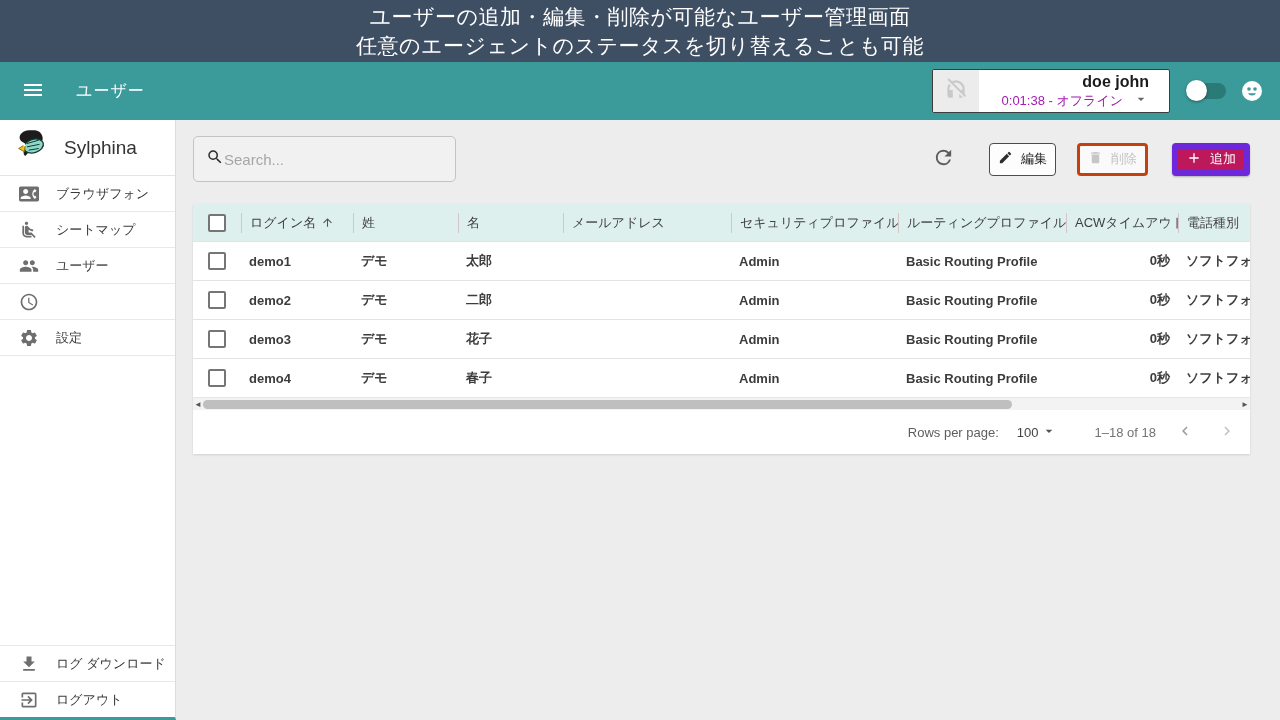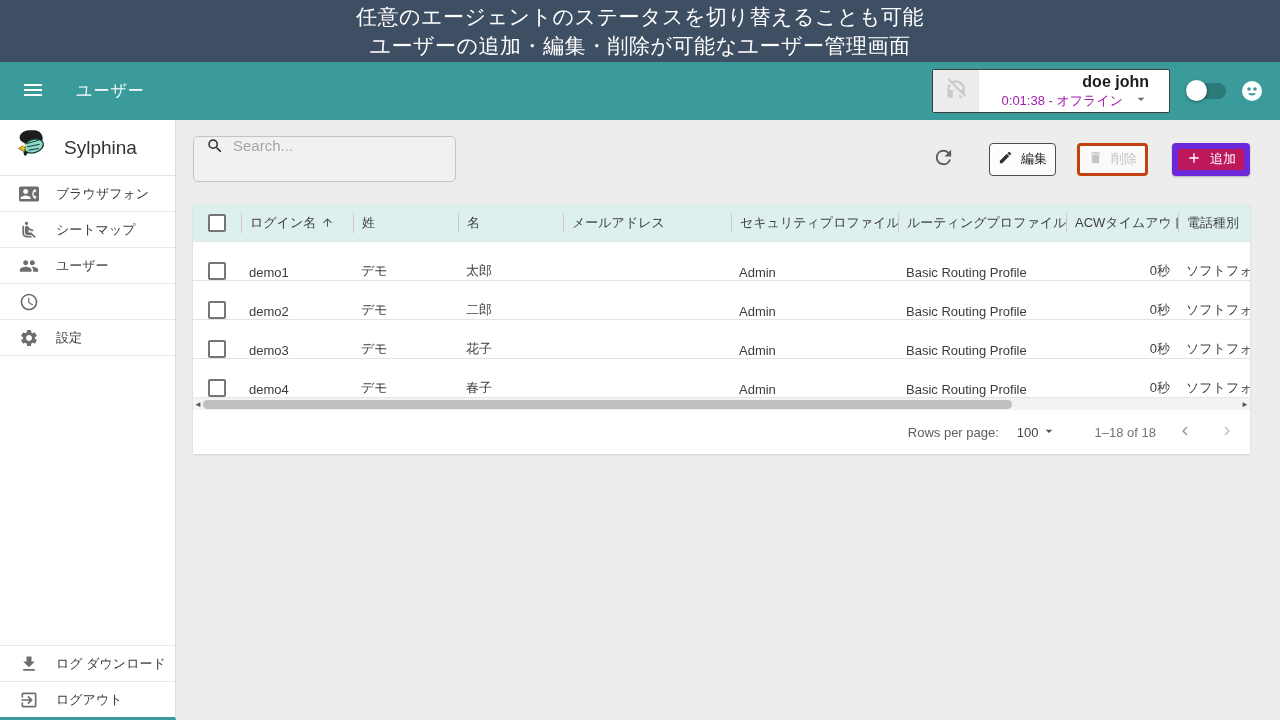--- a/index.html
+++ b/index.html
@@ -43,39 +43,39 @@
               border-bottom: 1px solid #e8e8e8; cursor: pointer; background: #fff; }
   .nav-item .icon { color: #6e6e6e; display: flex; }
   .nav-item .lbl { font-size: 13px; color: #3a3a3a; }
   .sidebar-spacer { flex: 1; }
   .nav-bottom .nav-item { border-bottom: none; border-top: 1px solid #e8e8e8; }
 
   
   .main { flex: 1; padding: 16px 30px 0 17px; }
   .toolbar { display: flex; align-items: center; height: 46px; margin-bottom: 22px; }
   .search-box { width: 263px; height: 46px; border: 1px solid #c3c3c3; border-radius: 5px; background: #f1f1f1;
-                display: flex; align-items: flex-start; padding: 0 12px; gap: 9px; }
+                display: flex; align-items: center; padding: 0 12px; gap: 0; }
   .search-box input { border: none; outline: none; background: transparent; font-size: 15px; color: #333; width: 100%; }
   .search-box input::placeholder { color: #a6a6a6; }
   .toolbar-spacer { flex: 1; }
   .icon-btn { background: transparent; border: none; color: #5c5c5c; cursor: pointer; display: flex; padding: 4px; }
   .btn { height: 33px; border-radius: 4px; font-size: 13px; display: inline-flex; align-items: center;
          gap: 8px; padding: 0 8px; cursor: pointer; }
   .btn-edit { margin-left: 30px; background: #fdfdfd; border: 1px solid #4c4c4c; color: #222; }
   .btn-delete { margin-left: 21px; background: #fafafa; border: 3px solid #c2410c; color: #c2c2c2; cursor: default; }
   .btn-add { margin-left: 24px; background: #be185d; border: 6px solid #6d28d9; color: #fff; box-shadow: 0 1px 2px rgba(0,0,0,.25); }
 
   
   .panel { width: 1057px; background: #fff; box-shadow: 0 1px 2px rgba(0,0,0,.12); }
   .thead { display: flex; height: 37px; background: #ddf0ee; align-items: center; }
   .th, .td { font-size: 13px; padding: 0 8px; white-space: nowrap; overflow: hidden; flex: none; }
   .th { color: #3f3f3f; border-left: 1px solid #d7c5c5; height: 20px; display: flex; align-items: center; gap: 5px; }
   .cbx-cell { width: 48px; display: flex; align-items: center; justify-content: center; flex: none; }
   .cbx { width: 18px; height: 18px; border: 2px solid #757575; border-radius: 2px; background: #fff; cursor: pointer; }
-  .trow { display: flex; height: 39px; align-items: flex-end; border-top: 1px solid #e3e3e3; background: #fff; }
+  .trow { display: flex; height: 39px; align-items: center; border-top: 1px solid #e3e3e3; background: #fff; font-weight: bold; }
   .td { color: #3c3c3c; }
   .td.right, .th.right-val { justify-content: flex-end; }
   .td.right { text-align: right; }
   .sort-arrow { color: #555; display: flex; }
 
   
   .hscroll { height: 13px; background: #f3f3f3; border-top: 1px solid #e6e6e6; display: flex; align-items: center; }
   .hs-arrow { width: 10px; height: 13px; display: flex; align-items: center; justify-content: center;
               color: #555; font-size: 8px; cursor: pointer; }
   .hs-track { flex: 1; height: 13px; position: relative; }
@@ -88,22 +88,22 @@
   .rpp-select { display: flex; align-items: center; gap: 2px; cursor: pointer; color: #444; margin-right: 38px; }
   .range { color: #737373; margin-right: 16px; }
   .pg-btn { background: transparent; border: none; padding: 4px; display: flex; cursor: default; }
   .pg-prev { color: #9a9a9a; margin-right: 16px; }
   .pg-next { color: #c2c2c2; }
 </style>
 </head>
 <body>
 
 <div class="banner">
+  <div>ユーザーの追加・編集・削除が可能なユーザー管理画面</div>
   <div>任意のエージェントのステータスを切り替えることも可能</div>
-  <div>ユーザーの追加・編集・削除が可能なユーザー管理画面</div>
 </div>
 
 <header class="appbar">
   <button class="menu-btn">
     <span>
       <svg width="24" height="24" viewBox="0 0 24 24" fill="currentColor">
           <path d="M3 18h18v-2H3v2zm0-5h18v-2H3v2zm0-7v2h18V6H3z"></path>
         </svg>
     </span>
   </button>

